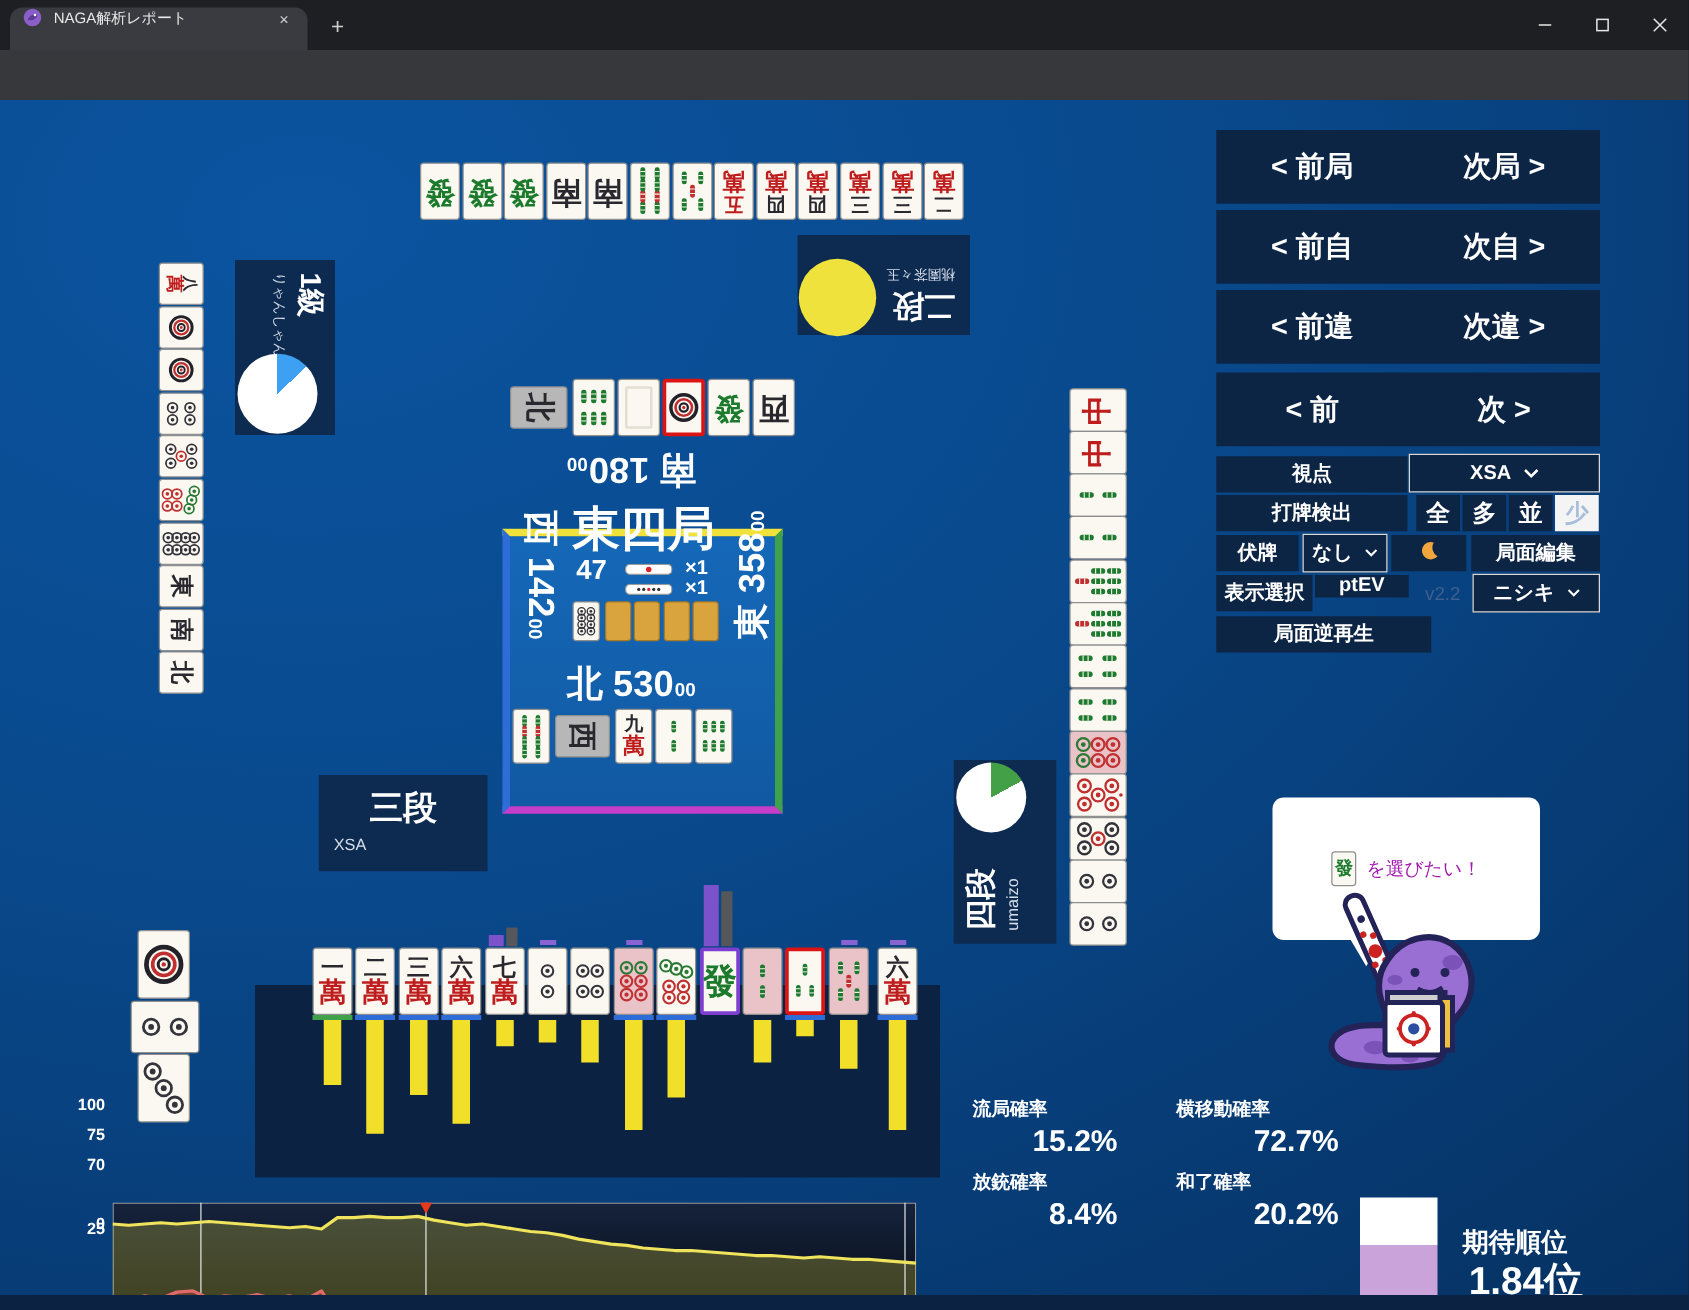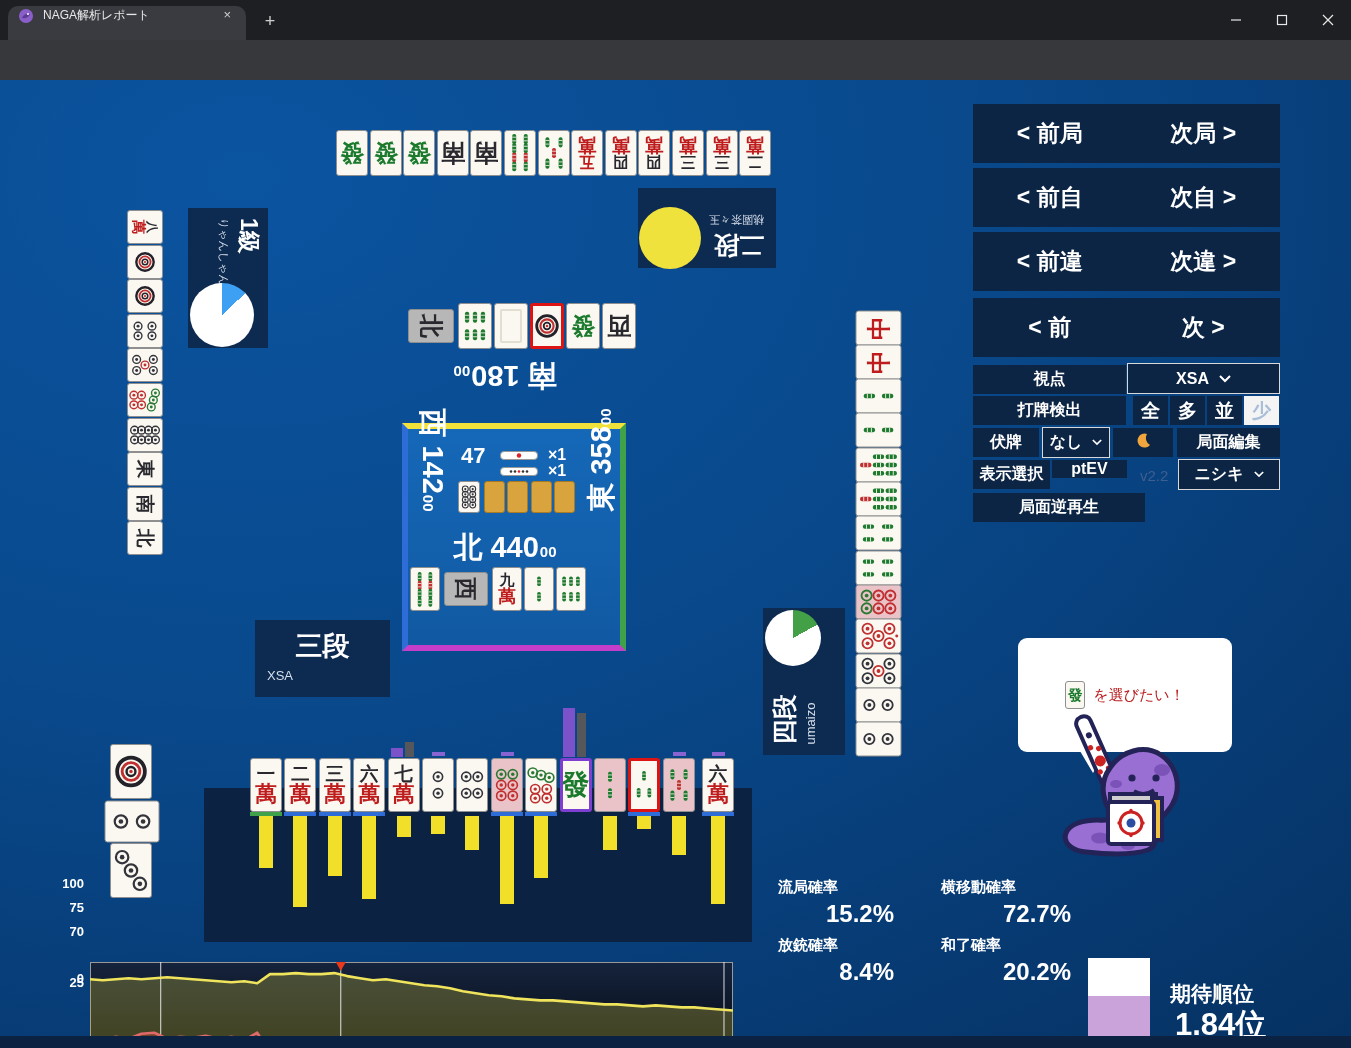--- a/index.html
+++ b/index.html
@@ -2,21 +2,21 @@
 <html><head>
 <meta charset="utf-8">
 <style>
   html,body{margin:0;padding:0;width:1351px;height:1048px;overflow:hidden;
     font-family:"Liberation Sans",sans-serif;background:#111;}
   *{box-sizing:border-box;}
   .abs{position:absolute;}
   
   #tabstrip{position:absolute;left:0;top:0;width:1351px;height:40px;background:#1e1f23;}
   #tab{position:absolute;left:8px;top:6px;width:238px;height:34px;background:#3a3b40;
-    border-radius:10px 10px 0 0;display:flex;align-items:flex-end;padding:16px 10px;color:#e8e8e8;font-size:12px;}
+    border-radius:10px 10px 0 0;display:flex;align-items:flex-start;padding:0 10px;color:#e8e8e8;font-size:12px;}
   #tab .fav{width:16px;height:16px;margin-right:9px;flex:0 0 auto;}
   #tab .title{flex:1;white-space:nowrap;overflow:hidden;}
   #tab .x{color:#cfcfcf;font-size:13px;padding:2px 5px;border-radius:50%;}
   #newtab{position:absolute;left:258px;top:9px;width:24px;height:24px;color:#cfcfcf;font-size:18px;
     display:flex;align-items:center;justify-content:center;}
   .winbtn{position:absolute;top:0;width:46px;height:40px;display:flex;align-items:center;justify-content:center;color:#e8e8e8;}
   #toolbar{position:absolute;left:0;top:40px;width:1351px;height:40px;background:#37383c;}
   .tbico{position:absolute;top:48px;width:24px;height:24px;display:flex;align-items:center;justify-content:center;}
   #urlpill{position:absolute;left:136px;top:45px;width:1064px;height:30px;border-radius:15px;background:#2c2d31;
     display:flex;align-items:center;color:#e6e6e6;font-size:13.5px;padding:0 14px;}
@@ -69,21 +69,21 @@
   .pie{position:absolute;border-radius:50%;}
   
   #handpanel{position:absolute;left:204px;top:708px;width:548px;height:154px;background:#0c2242;}
   .ybar{position:absolute;width:14px;background:#f2df2a;}
   .edgestrip{position:absolute;height:4px;}
   .recbar{position:absolute;}
   .topstrip{position:absolute;height:4px;width:13px;}
   
   #bubble{position:absolute;left:1018px;top:558px;width:214px;height:114px;background:#fff;border-radius:9px;
     display:flex;align-items:center;justify-content:center;}
-  #bubble .txt{color:#b91c1c;font-size:15px;margin-left:8px;}
+  #bubble .txt{color:#a21caf;font-size:15px;margin-left:8px;}
   #bubbletail{position:absolute;left:1080px;top:671px;width:0;height:0;
     border-left:13px solid transparent;border-right:13px solid transparent;border-top:22px solid #fff;}
   .statgrp{position:absolute;width:116px;color:#fff;}
   .statgrp .lbl{font-size:15px;font-weight:bold;}
   .statgrp .val{font-size:24px;font-weight:bold;text-align:right;margin-top:3px;}
   #rankbar{position:absolute;left:1088px;top:878px;width:62px;height:106px;display:flex;flex-direction:column;}
   #ranklbl{position:absolute;left:1170px;top:900px;color:#fff;font-size:21px;font-weight:bold;}
   #rankval{position:absolute;left:1175px;top:924px;color:#fff;font-size:31px;font-weight:bold;}
   
   .ytick{position:absolute;width:34px;text-align:right;color:#fff;font-size:13px;font-weight:bold;}
@@ -248,23 +248,24 @@
       <span>142</span>
       <span class="sub">00</span>
   </div>
   <div class="score" style="left:532px;top:360px;width:140px;transform:rotate(-90deg)">
     <span class="seat">東</span>
       <span>358</span>
       <span class="sub">00</span>
   </div>
   <div class="score" style="left:435px;top:448px;width:140px">
     <span class="seat">北</span>
-      <span>440</span>
+      <span>530</span>
       <span class="sub">00</span>
   </div>
+  <div id="roundlbl" style="left:458px;top:318px">東四局</div>
   <div id="wallcnt" style="left:461px;top:363px">47</div>
   <div class="stickrow" style="left:500px;top:366px">
     <svg width="38" height="9" viewBox="0 0 38 9">
         <rect x="0.5" y="0.5" width="37" height="8" rx="3.5" fill="#fff" stroke="#999"></rect>
         <circle cx="19" cy="4.5" r="2.2" fill="#d22"></circle>
       </svg>
     <span class="stickmul">×1</span>
   </div>
   <div class="stickrow" style="left:500px;top:382px">
     <svg width="38" height="9" viewBox="0 0 38 9">

